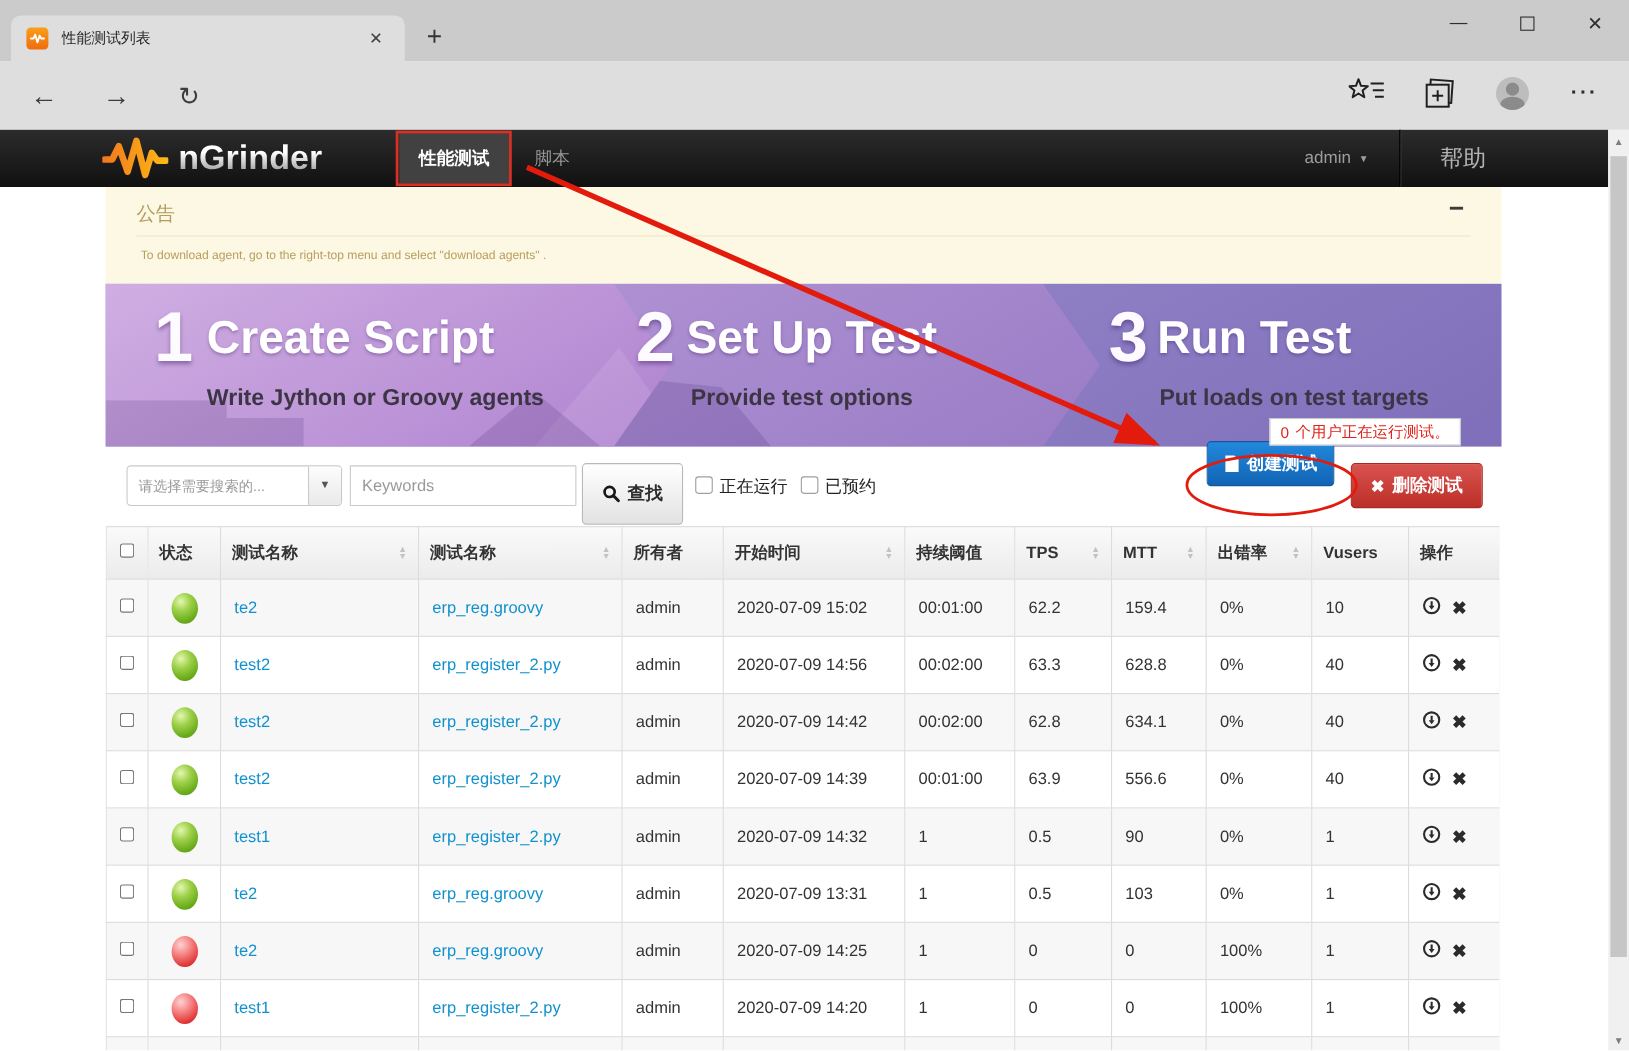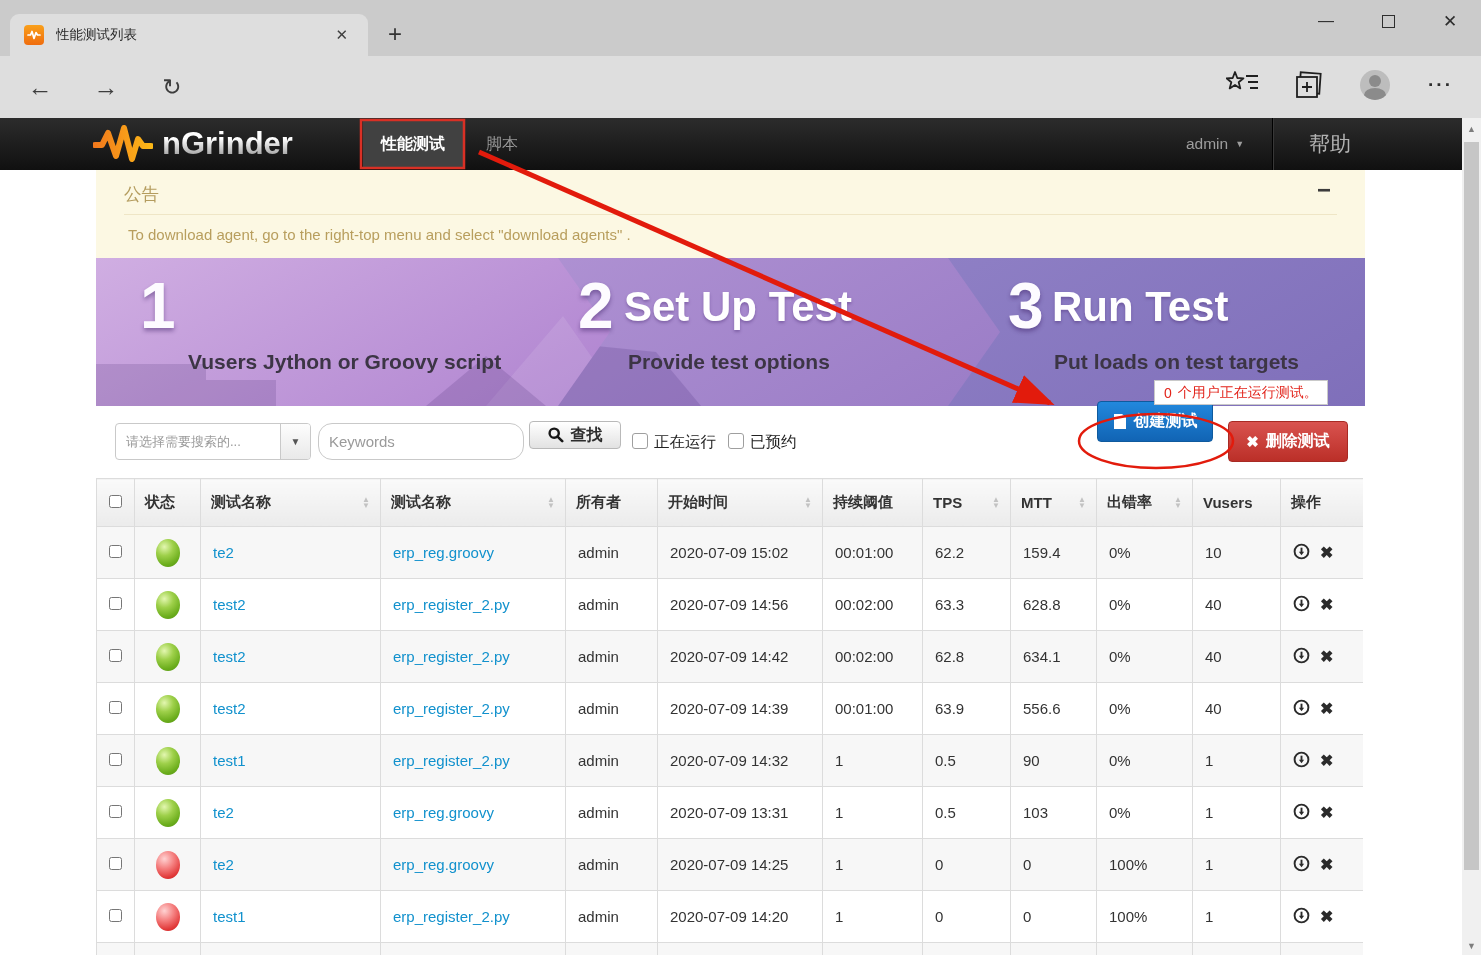--- a/index.html
+++ b/index.html
@@ -43,21 +43,21 @@
   .nav-plain { left:470px; width:64px; color:#979797; }
   .admin-box { position:absolute; left:1160px; top:118px; width:110px; height:52px; display:flex; align-items:center; justify-content:center; gap:7px; color:#9d9d9d; font-size:15.5px; }
   .caret { font-size:9px; color:#9d9d9d; }
   .nav-divider { position:absolute; left:1272px; top:118px; width:1px; height:52px; background:#000; box-shadow:1px 0 0 #383838; }
   .help-box { position:absolute; left:1285px; top:118px; width:90px; height:52px; display:flex; align-items:center; justify-content:center; color:#b2b2b2; font-size:21px; }
 
   
   .announce { position:absolute; left:96px; top:170px; width:1269px; height:88px; background:#fcf8e3; }
   .announce-title { position:absolute; left:28px; top:12px; font-size:17.5px; color:#b49c5e; }
   .announce-hr { position:absolute; left:28px; top:44px; width:1213px; border-top:1px solid #efe6c6; }
-  .announce-msg { position:absolute; left:32px; top:56px; font-size:15px; color:#b89e5d; }
+  .announce-msg { position:absolute; left:32px; top:56px; font-size:11px; color:#b89e5d; }
   .announce-collapse { position:absolute; right:34px; top:6px; font-size:24px; font-weight:bold; color:#3c3c3c; }
 
   
   .banner { position:absolute; left:96px; top:258px; width:1269px; height:148px; background:linear-gradient(150deg,#a193d2,#7f6fba); overflow:hidden; }
   .sect { position:absolute; top:0; left:0; height:148px; }
   .s2 { width:904px; background:linear-gradient(150deg,#bb9eda,#9a7cc6); clip-path:polygon(0 0, calc(100% - 52px) 0, 100% 50%, calc(100% - 52px) 100%, 0 100%); z-index:1; }
   .s1 { width:514px; background:linear-gradient(150deg,#d0aee2,#af83d0); clip-path:polygon(0 0, calc(100% - 52px) 0, 100% 50%, calc(100% - 52px) 100%, 0 100%); z-index:2; }
   .deco { position:absolute; background:rgba(72,44,110,0.18); }
   .deco-a { left:0; bottom:0; width:110px; height:42px; }
   .deco-b { left:110px; bottom:0; width:70px; height:26px; }
@@ -69,24 +69,24 @@
   .step-title { font-size:42px; font-weight:bold; color:#ffffff; text-shadow:0 2px 3px rgba(60,30,100,0.35); line-height:1.1; white-space:nowrap; }
   .step-sub { font-size:21px; font-weight:bold; color:#3c3545; white-space:nowrap; }
 
   .run-note { position:absolute; left:1154px; top:380px; height:25px; background:#fff; border:1px solid #c9c9c9; display:flex; align-items:center; padding:0 9px; gap:6px; z-index:4; }
   .run-note span { font-size:14px; color:#e2231a; white-space:nowrap; }
 
   
   .selectbox { position:absolute; left:115px; top:423px; width:196px; height:37px; border:1px solid #c9c9c9; border-radius:4px; background:#fff; display:flex; overflow:hidden; }
   .select-text { flex:1; font-size:13px; color:#9a9a9a; display:flex; align-items:center; padding-left:10px; white-space:nowrap; overflow:hidden; }
   .select-arrow { width:30px; border-left:1px solid #c9c9c9; background:linear-gradient(#fdfdfd,#e9e9e9); display:flex; align-items:center; justify-content:center; font-size:10px; color:#555; }
-  .kw-input { position:absolute; left:318px; top:423px; width:206px; height:37px; border:1px solid #c9c9c9; border-radius:14px; font-size:15px; padding:0 10px; color:#333; font-family:"Liberation Sans",sans-serif; }
+  .kw-input { position:absolute; left:318px; top:423px; width:206px; height:37px; border:1px solid #c9c9c9; border-radius:1px; font-size:15px; padding:0 10px; color:#333; font-family:"Liberation Sans",sans-serif; }
   .kw-input::placeholder { color:#9a9a9a; }
   .btn { display:flex; align-items:center; justify-content:center; gap:7px; border-radius:4px; font-size:16px; font-weight:bold; }
-  .btn-find { position:absolute; left:529px; top:421px; width:92px; height:28px; background:linear-gradient(#ffffff,#e2e2e2); border:1px solid #b9b9b9; color:#2c2c2c; }
+  .btn-find { position:absolute; left:529px; top:421px; width:92px; height:56px; background:linear-gradient(#ffffff,#e2e2e2); border:1px solid #b9b9b9; color:#2c2c2c; }
   .cb { position:absolute; width:16px; height:16px; border:1px solid #9f9f9f; border-radius:3px; background:#fff; }
   .cb-label { position:absolute; font-size:15.5px; color:#222; top:432px; }
   .btn-create { position:absolute; left:1097px; top:401px; width:116px; height:41px; background:linear-gradient(#2288dd,#1164b4); border:1px solid #0f5a9e; color:#fff; }
   .btn-delete { position:absolute; left:1228px; top:421px; width:120px; height:41px; background:linear-gradient(#d9534f,#bb2f28); border:1px solid #a82a24; color:#fff; }
   .btn-delete .xglyph { font-size:15px; }
 
   
   .table-wrap { position:absolute; left:96px; top:478px; width:1267px; height:477px; overflow:hidden; }
   table { border-collapse:collapse; width:1267px; table-layout:fixed; }
   th, td { border:1px solid #dcdcdc; font-size:15px; color:#333; overflow:hidden; white-space:nowrap; }
@@ -214,21 +214,22 @@
   <div class="sect s2">
     <div class="deco deco-c"></div>
   </div>
   <div class="sect s1">
     <div class="deco deco-a"></div>
     <div class="deco deco-b"></div>
     <div class="deco deco-d"></div>
     <div class="deco deco-e"></div>
   </div>
   <div class="step step-num" style="left:44px;top:16px">1</div>
-  <div class="step step-sub" style="left:92px;top:92px">Vusers Jython or Groovy script</div>
+  <div class="step step-title" style="left:92px;top:26px">Create Script</div>
+  <div class="step step-sub" style="left:92px;top:92px">Write Jython or Groovy agents</div>
   <div class="step step-num" style="left:482px;top:16px">2</div>
   <div class="step step-title" style="left:528px;top:26px">Set Up Test</div>
   <div class="step step-sub" style="left:532px;top:92px">Provide test options</div>
   <div class="step step-num" style="left:912px;top:16px">3</div>
   <div class="step step-sub" style="left:958px;top:92px">Put loads on test targets</div>
   <div class="step step-title" style="left:956px;top:26px">Run Test</div>
 </div>
 
 <div class="run-note">
   <span>0</span>

